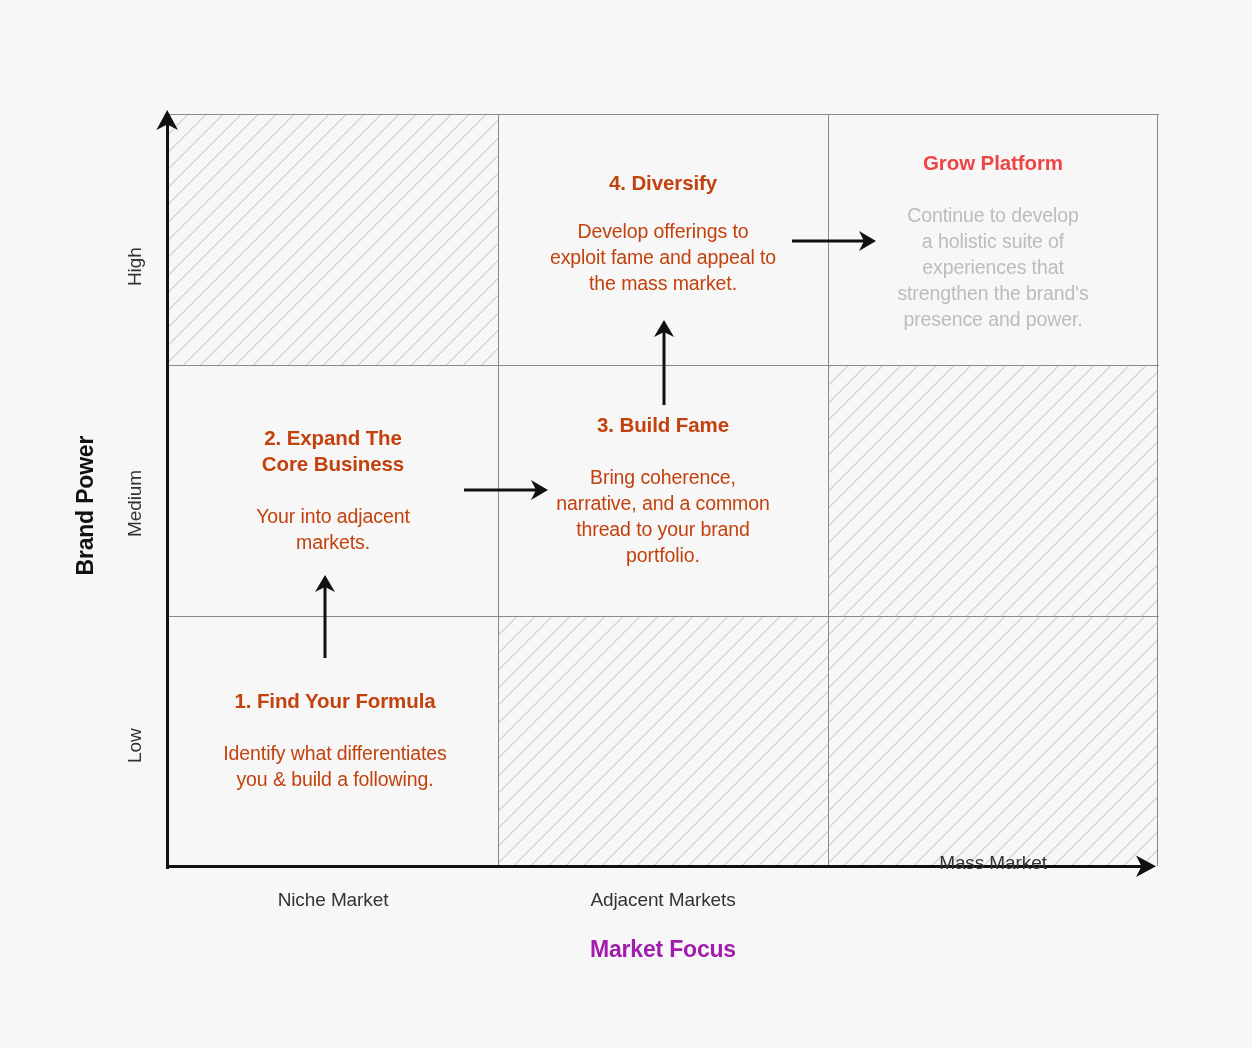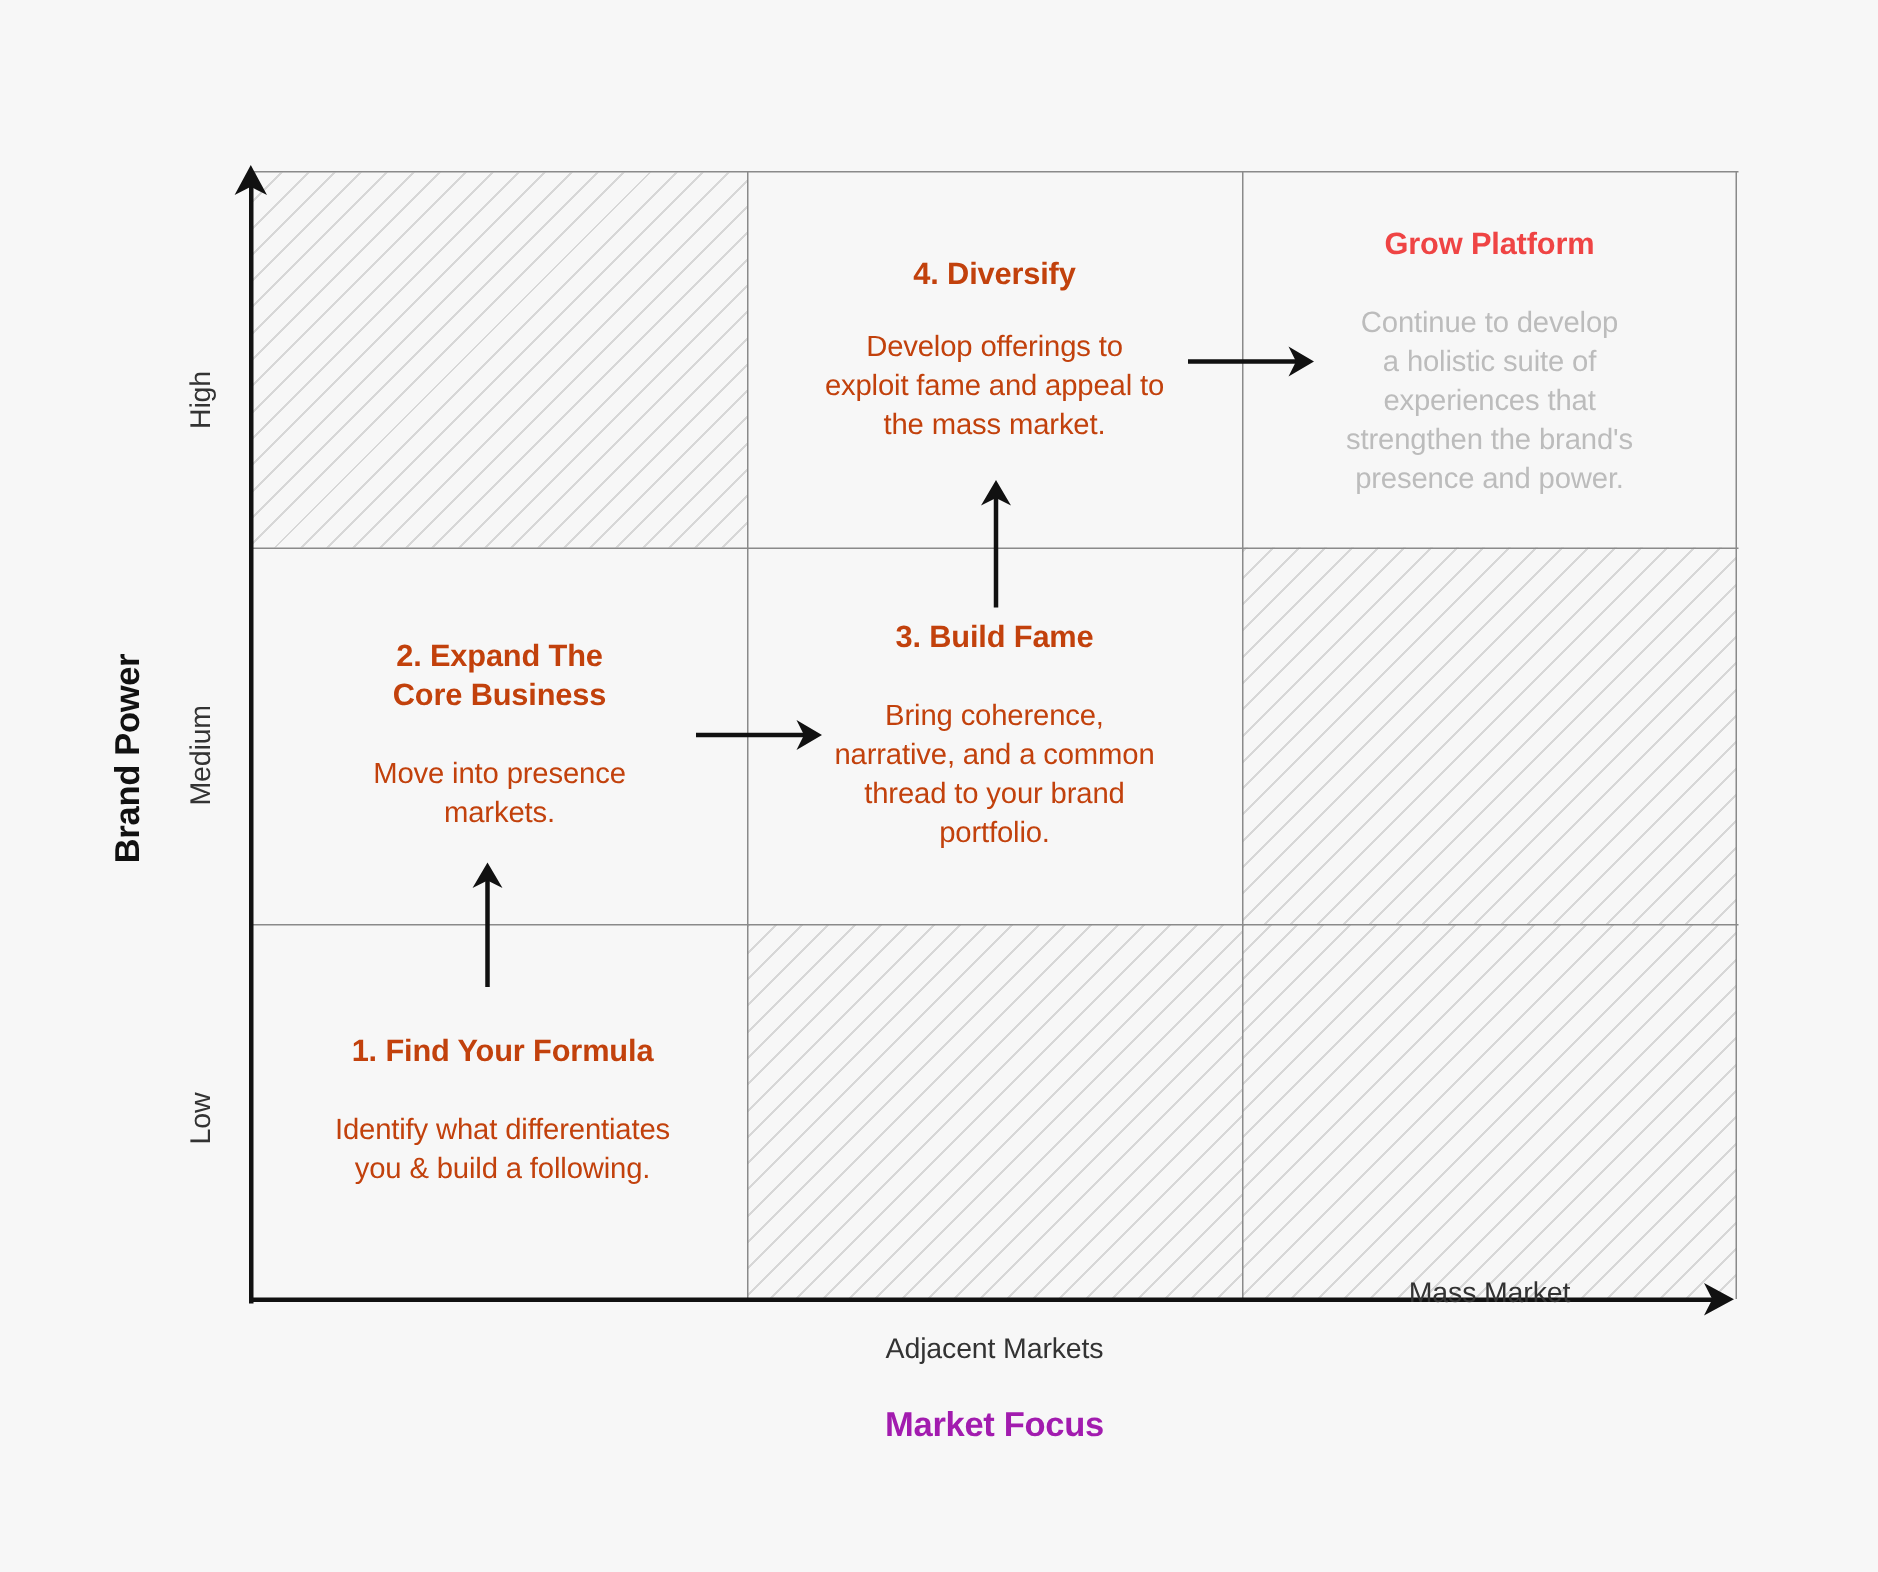--- a/index.html
+++ b/index.html
@@ -177,21 +177,21 @@
     <div class="body" style="margin-top:26px;">Continue to develop
 a holistic suite of
 experiences that
 strengthen the brand's
 presence and power.</div>
   </div>
 
   <div class="quad" style="left:170px; top:425px; width:326px;">
     <div class="title">2. Expand The
 Core Business</div>
-    <div class="body" style="margin-top:26px;">Move into presence
+    <div class="body" style="margin-top:26px;">Your into adjacent
 markets.</div>
   </div>
 
   <div class="quad" style="left:500px; top:412px; width:326px;">
     <div class="title">3. Build Fame</div>
     <div class="body" style="margin-top:26px;">Bring coherence,
 narrative, and a common
 thread to your brand
 portfolio.</div>
   </div>
@@ -221,18 +221,19 @@
     <line x1="4" y1="18" x2="76" y2="18" stroke="#111" stroke-width="3"></line>
     <path d="M88 18 L71 28 L76 18 L71 8 Z" fill="#111"></path>
   </svg>
 
   <div class="ytick" style="left:90px; top:230px; width:90px;">High</div>
   <div class="ytick" style="left:90px; top:481px; width:90px;">Medium</div>
   <div class="ytick" style="left:90px; top:707px; width:90px;">Low</div>
 
   <div class="ytitle" style="left:-5px; top:472px; width:180px;">Brand Power</div>
 
+  <div class="xtick" style="left:170px; top:889px; width:326px;">Niche Market</div>
   <div class="xtick" style="left:500px; top:889px; width:326px;">Adjacent Markets</div>
   <div class="xtick" style="left:830px; top:852px; width:326px;text-align:center;">Mass Market</div>
 
   <div class="xtitle" style="left:500px; top:936px; width:326px;">Market Focus</div>
 
 </div>
 
 </body></html>

